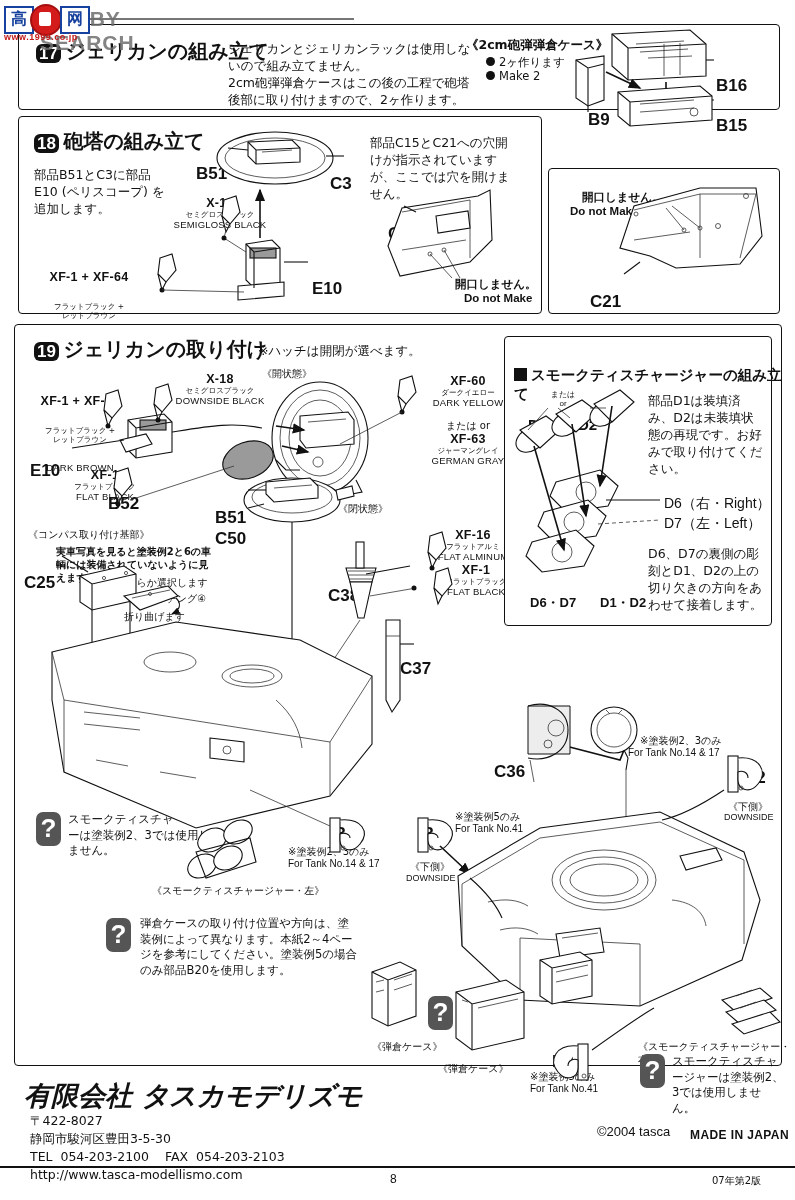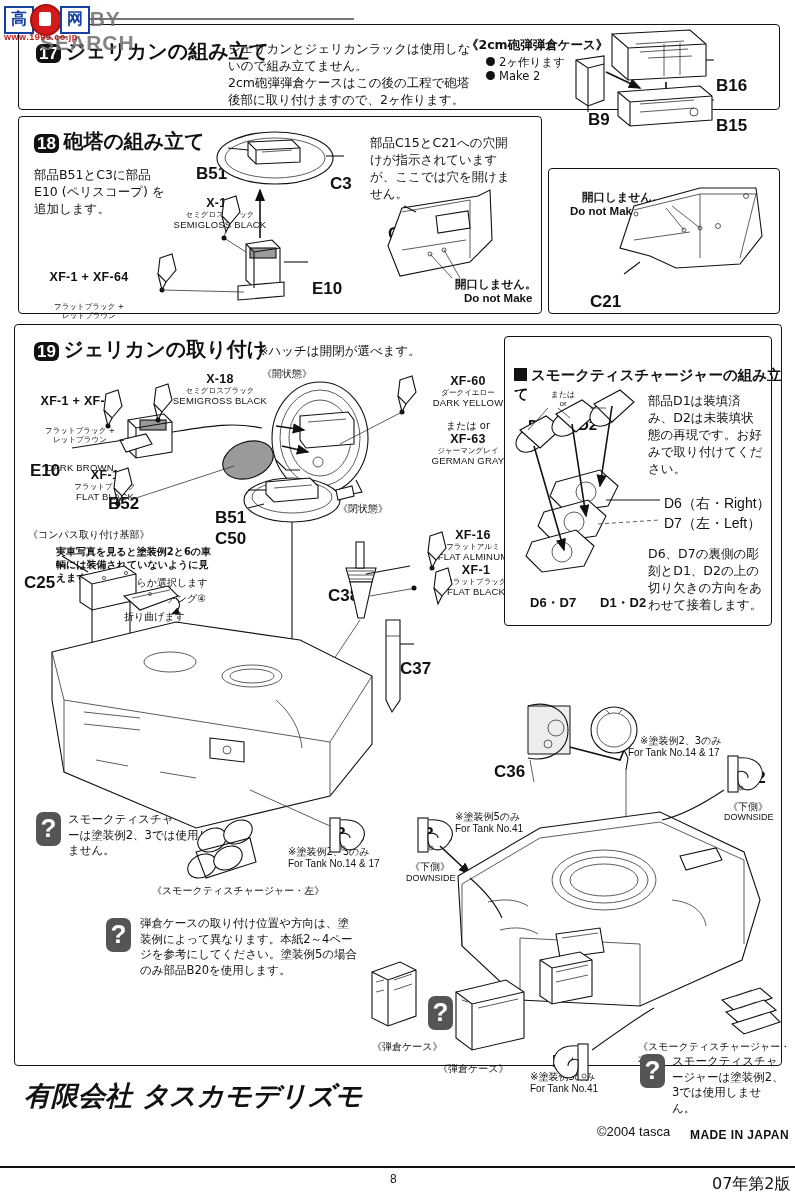--- a/index.html
+++ b/index.html
@@ -68,21 +68,21 @@
   .thin{fill:none;stroke:#333;stroke-width:.8;}
   .fillw{fill:#fff;stroke:#111;stroke-width:1.1;}
   .fillg{fill:#9a9a9a;stroke:#111;stroke-width:1.1;}
   .filll{fill:#ededed;stroke:#111;stroke-width:1;}
 
   .footer-co{position:absolute;font-size:27px;font-weight:bold;letter-spacing:0px;}
   .footer-ad{position:absolute;font-size:12.5px;line-height:18px;}
   .pageno{position:absolute;font-size:12px;}
   .copy{position:absolute;font-size:13px;}
   .madein{position:absolute;font-size:12px;font-weight:bold;letter-spacing:.4px;}
-  .edition{position:absolute;font-size:16px;}
+  .edition{position:absolute;font-size:10px;}
   .rule{position:absolute;background:#111;height:1.6px;}
 </style>
 </head>
 <body>
 
 <div class="page">
 
   <div class="wm">
     <div class="wm-line"></div>
     <div class="wm-txt">HOBBY SEARCH</div>
@@ -153,21 +153,21 @@
 
   <div class="paint" style="left:20px;top:376px;width:120px;white-space:pre-line;">
     <div class="code">XF-1 + XF-64</div>
     <div class="kana jp">フラットブラック +
 レットブラウン</div>
     <div class="eng">DARK BROWN</div>
   </div>
   <div class="paint" style="left:155px;top:372px;width:130px;">
     <div class="code">X-18</div>
     <div class="kana jp">セミグロスブラック</div>
-    <div class="eng">SEMIGROSS BLACK</div>
+    <div class="eng">DOWNSIDE BLACK</div>
   </div>
   <div class="abs jp t10" style="left:262px;top:367px;">《開状態》</div>
 
   <div class="paint" style="left:418px;top:374px;width:100px;">
     <div class="code">XF-60</div>
     <div class="kana jp">ダークイエロー</div>
     <div class="eng">DARK YELLOW</div>
   </div>
   <div class="abs jp t10 ctr" style="left:418px;top:419px;width:100px;">または or</div>
   <div class="paint" style="left:418px;top:432px;width:100px;">
@@ -253,20 +253,28 @@
 
   <div class="qbadge" style="left:428px;top:996px;"></div>
   <div class="abs jp t10" style="left:372px;top:1040px;">《弾倉ケース》</div>
   <div class="abs jp t10" style="left:438px;top:1062px;">《弾倉ケース》</div>
 
   <div class="abs jp t10" style="left:638px;top:1040px;">《スモークティスチャージャー・右》</div>
   <div class="qbadge" style="left:640px;top:1054px;"></div>
   <div class="note jp" style="left:672px;top:1054px;width:112px;">スモークティスチャージャーは塗装例2、3では使用しません。</div>
 
   <div class="footer-co jp" style="left:24px;top:1078px;font-style:italic;">有限会社 タスカモデリズモ</div>
+  <div class="footer-ad jp" style="left:30px;top:1112px;">
+    <div>〒422-8027</div>
+    <div>静岡市駿河区豊田3-5-30</div>
+    <div>
+      <span>TEL</span>&nbsp;&nbsp;<span>054-203-2100</span>&nbsp;&nbsp;&nbsp;&nbsp;<span>FAX</span>&nbsp;&nbsp;<span>054-203-2103</span>
+    </div>
+    <div>http://www.tasca-modellismo.com</div>
+  </div>
   <div class="rule" style="left:0px;top:1166px;width:795px;"></div>
   <div class="pageno" style="left:390px;top:1172px;">8</div>
   <div class="copy" style="left:597px;top:1124px;">©2004 tasca</div>
   <div class="madein" style="left:690px;top:1128px;">MADE IN JAPAN</div>
   <div class="edition jp" style="left:712px;top:1174px;">07年第2版</div>
 
   <svg class="ov" viewBox="0 0 795 1200">
     <defs>
       <marker id="ah" markerWidth="9" markerHeight="9" refX="7" refY="3.2" orient="auto">
         <path d="M0,0 L8,3.2 L0,6.4 z" fill="#111"></path>

